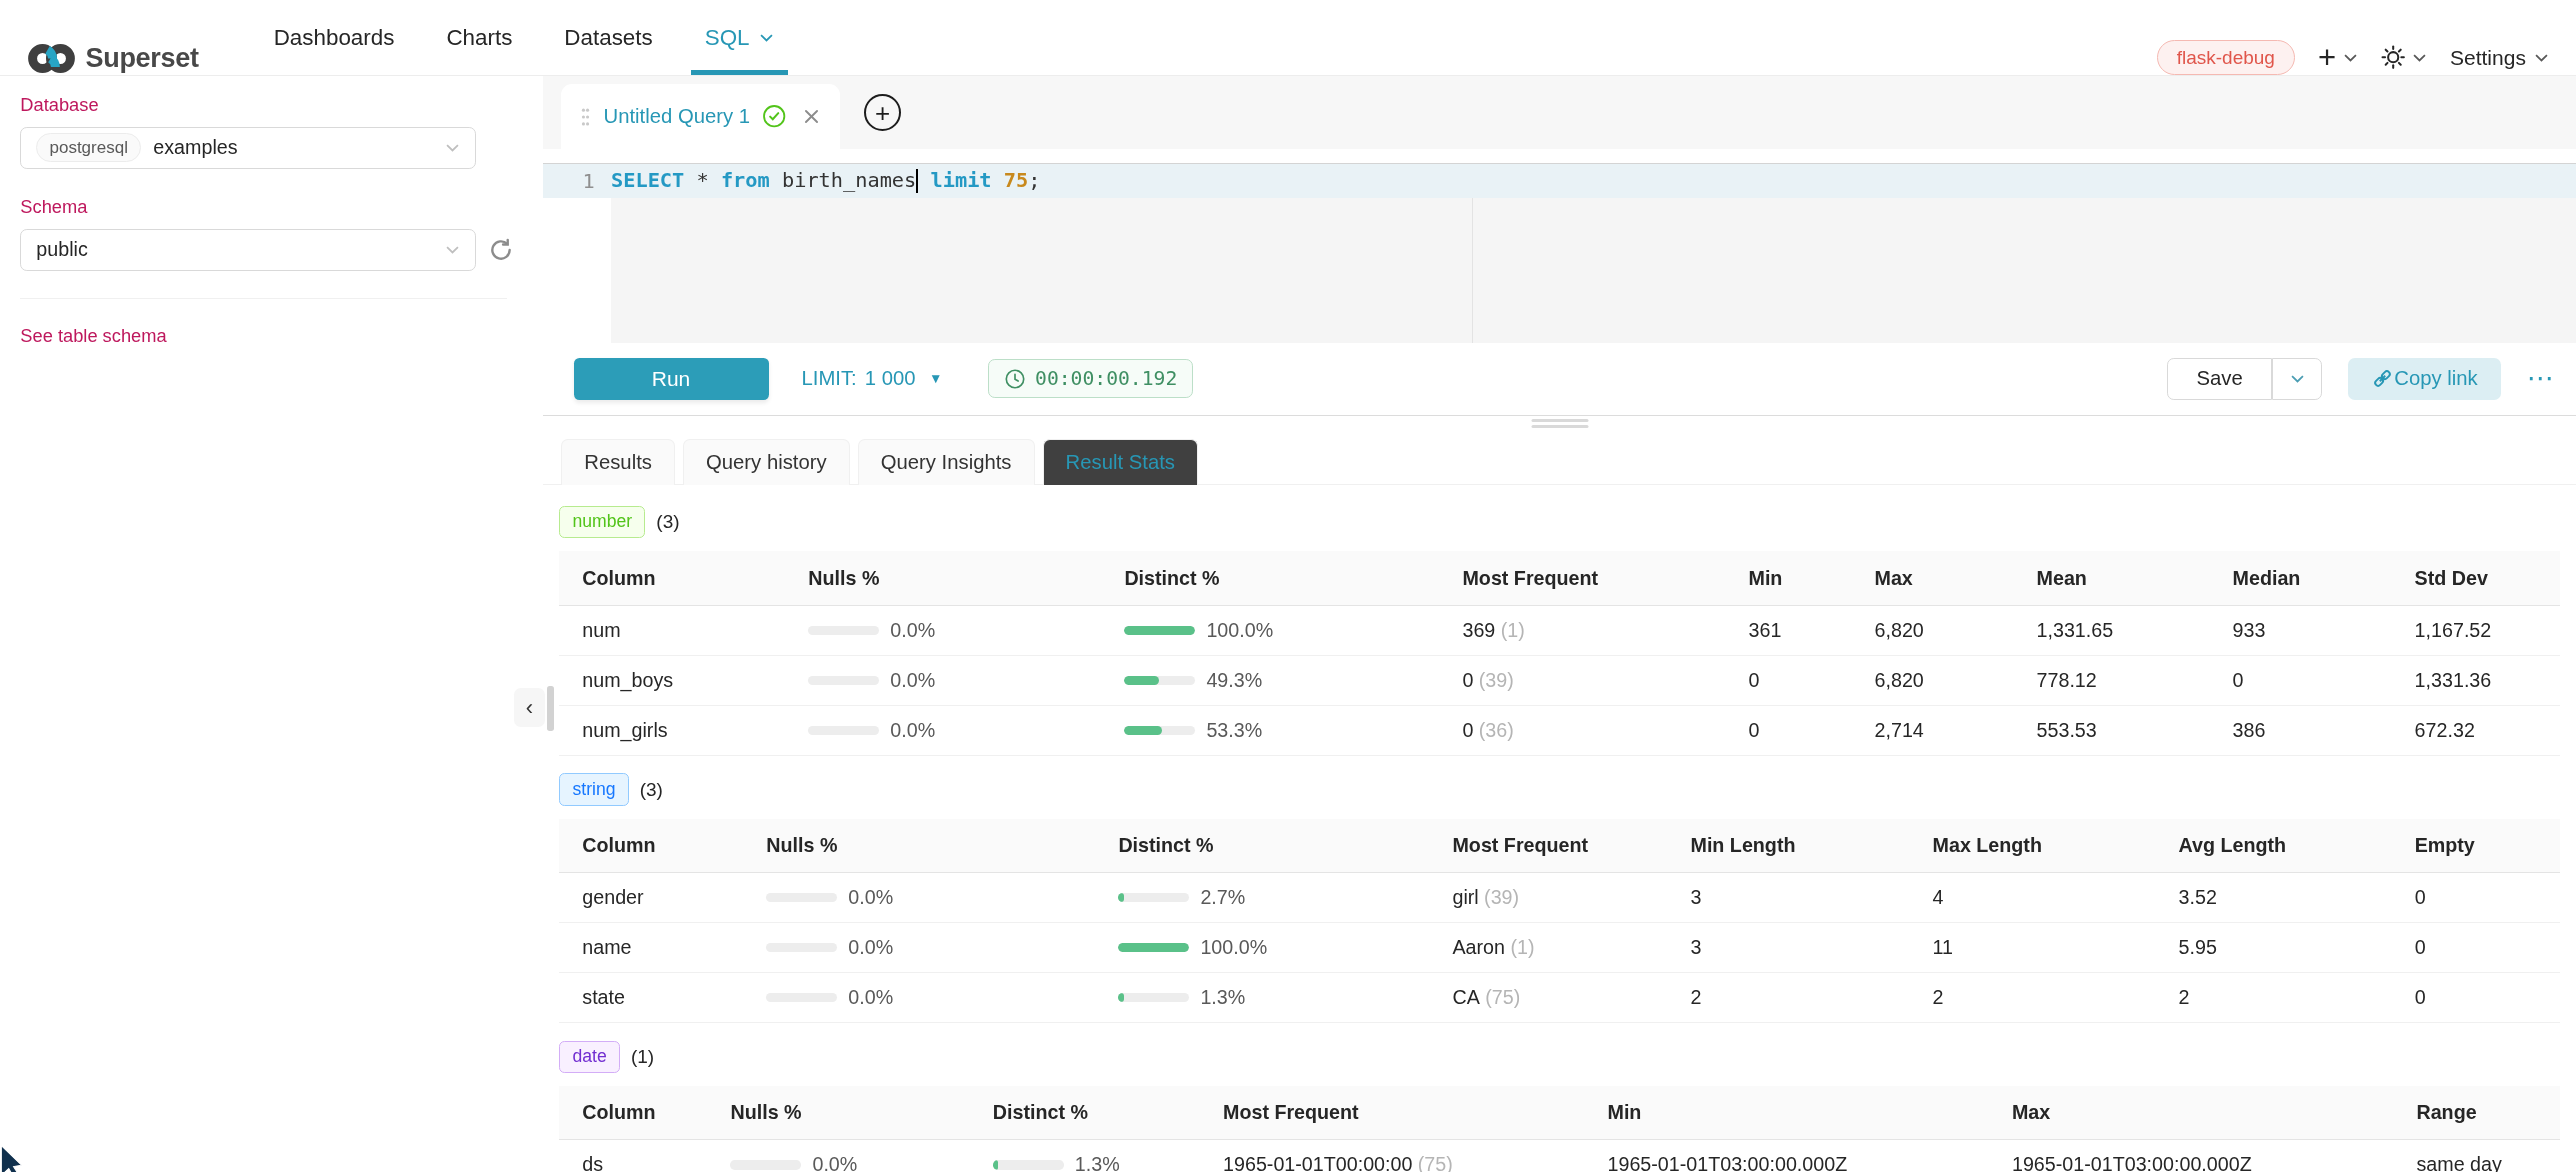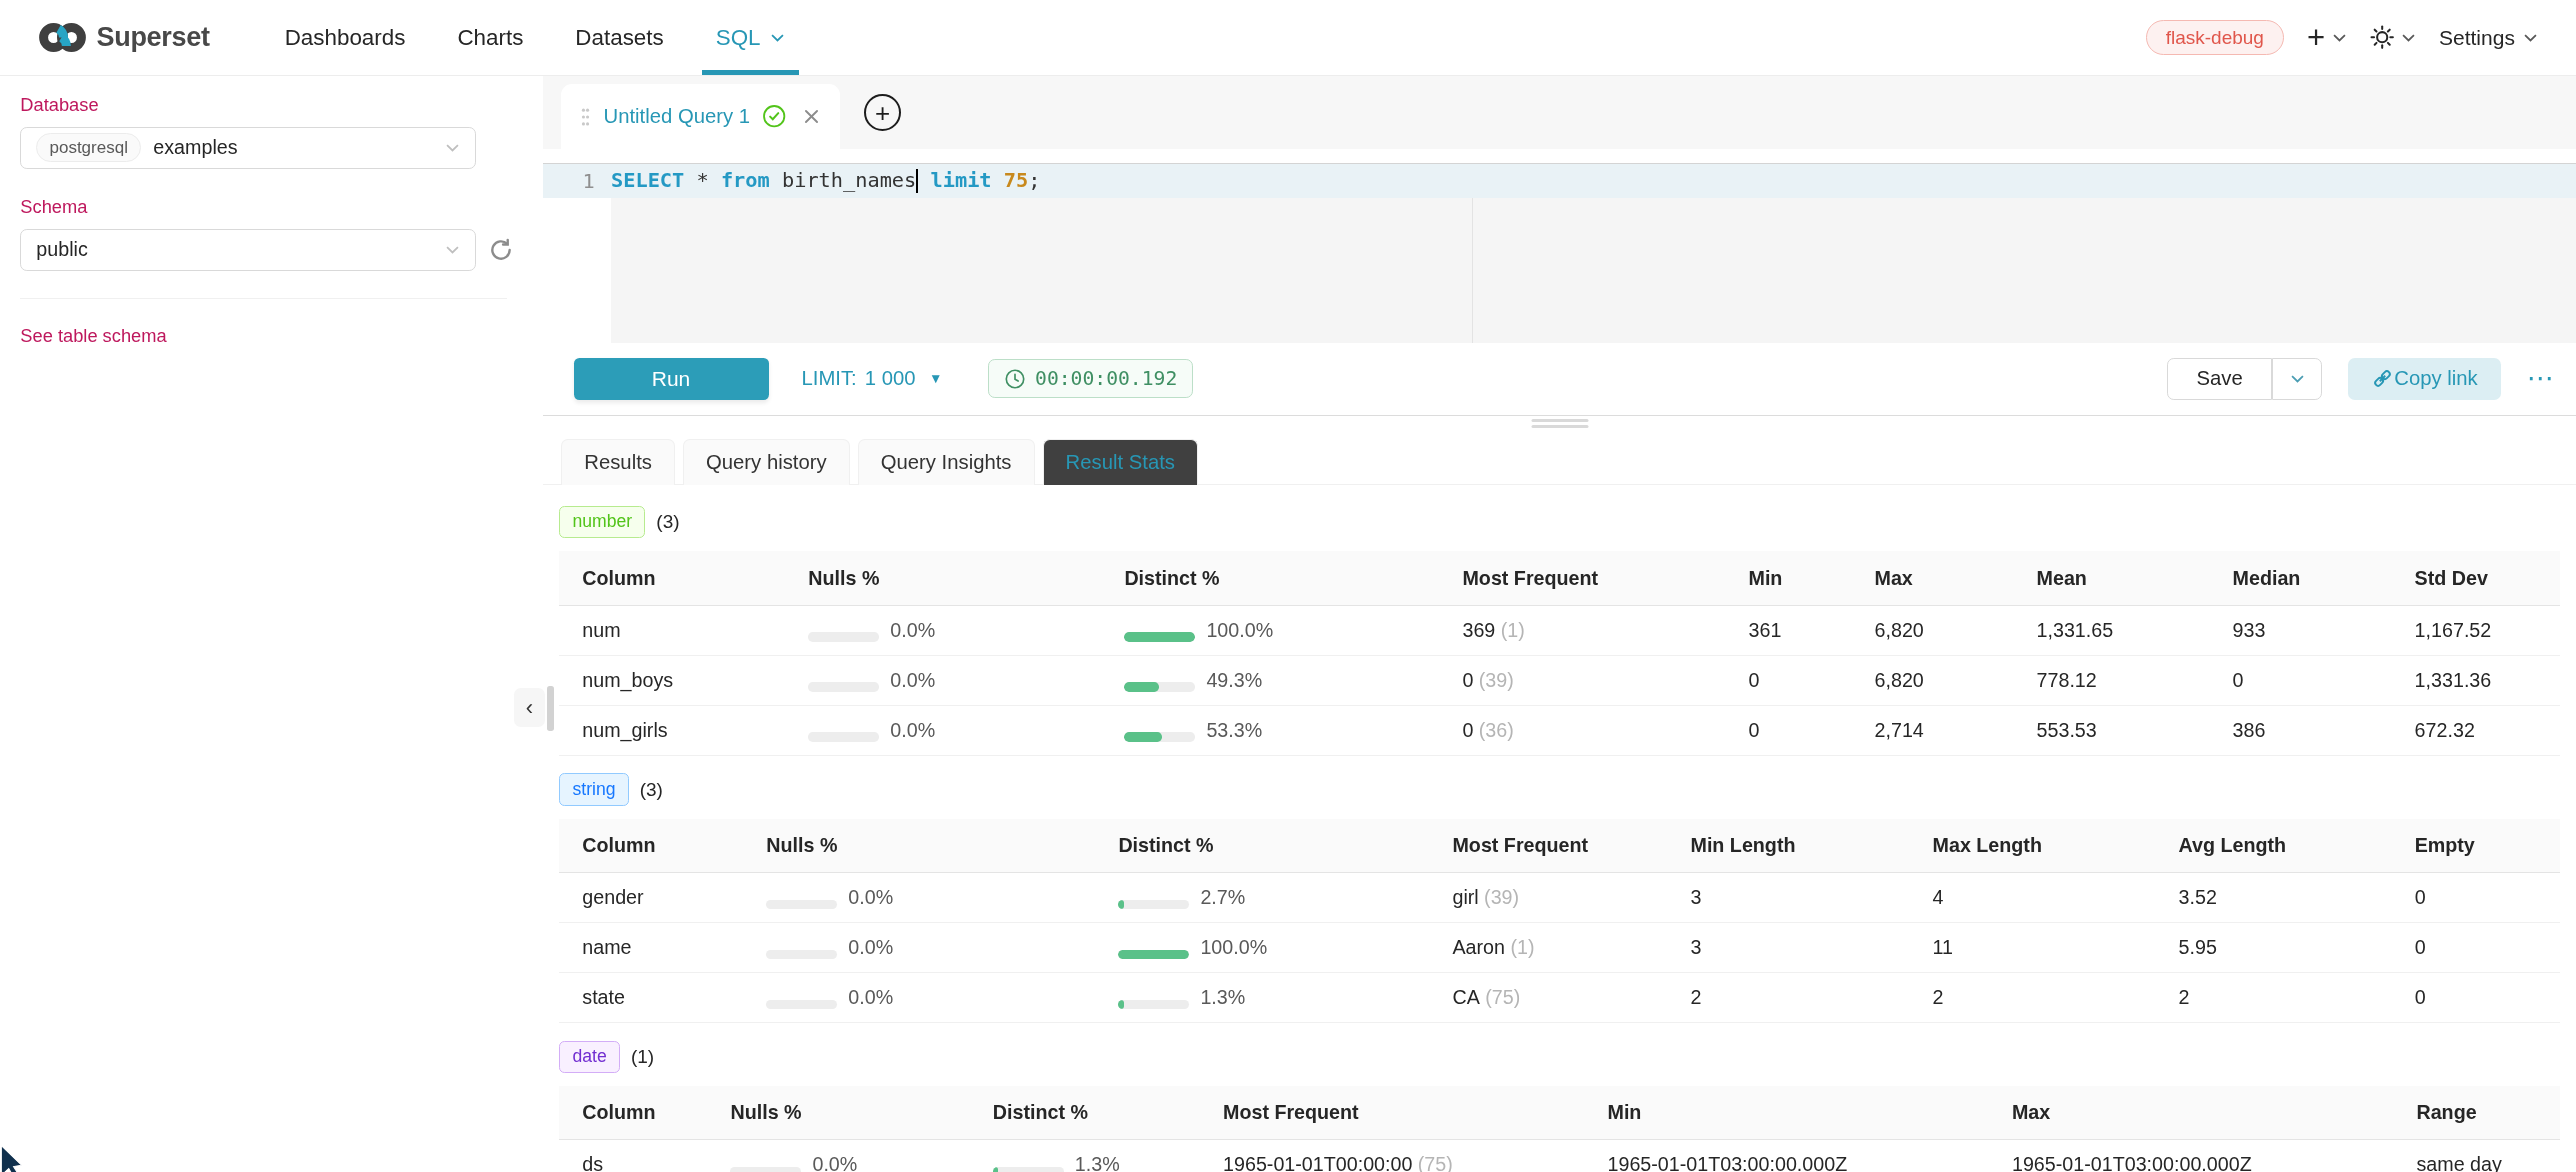--- a/index.html
+++ b/index.html
@@ -1,20 +1,20 @@
 <!DOCTYPE html>
 <html style="--accent: #2797b5; --run: #2c9db8; --kw: #2499c4; --sqlnum: #c8891d; --bar-fill: #5ac189; --bar-track: #ededed; --timer-text: #3f8f63; --timer-border: #bcdfc8; --timer-bg: #f6fcf8; --badge-text: #e0564b; --badge-border: #f5b9b2; --badge-bg: #fdf1f0;font-size:11px"><head>
 <meta charset="utf-8">
 <style>
   * { margin:0; padding:0; box-sizing:border-box; }
   html,body { width:2576px; height:1172px; overflow:hidden; background:#fff;
     font-family:"Liberation Sans", sans-serif; color:#262626; }
 
   
-  .navbar { height:76px; display:flex; align-items:center; padding:0 38px;
+  .navbar { height:76px; display:flex; align-items:flex-end; padding:0 27px;
     border-bottom:1.4px solid #ededed; background:#fff; position:relative; }
   .brand { display:flex; align-items:center; gap:9.5px; }
   .brand-name { font-size:27px; font-weight:bold; color:#484848; letter-spacing:-0.3px; }
   .nav-items { display:flex; align-items:center; height:100%; margin-left:49px; }
   .nav-item { font-size:22.4px; color:#262626; padding:0 26px; height:100%;
     display:flex; align-items:center; position:relative; cursor:pointer; }
   .nav-item.active { color:var(--accent); }
   .nav-item.active::after { content:""; position:absolute; left:12.2px; right:12.2px;
     bottom:0; height:5.4px; background:var(--accent); }
   .nav-item .caret { margin-left:9.5px; color:var(--accent); }
@@ -126,21 +126,21 @@
   .sections { padding:21px 16.3px 0 16.3px; background:#fff; flex:1; overflow:hidden; }
   .section { margin-bottom:17.6px; }
   .section-head { display:flex; align-items:center; gap:11px; margin-bottom:13px; }
   .type-tag { font-size:17.6px; padding:4.1px 12.2px; border-radius:5.4px; border:1.4px solid; line-height:1.25; }
   .type-count { font-size:19px; color:#262626; }
   table.stats { width:100%; border-collapse:collapse; table-layout:fixed; }
   .stats th { background:#fafafa; height:54px; text-align:left; padding-left:23px;
     font-size:19.7px; font-weight:600; color:#262626; border-bottom:1.4px solid #e4e4e4; }
   .stats td { height:50px; padding-left:23px; font-size:19.7px; color:#262626;
     border-bottom:1.4px solid #f0f0f0; overflow:hidden; white-space:nowrap; }
-  .bar-wrap { display:flex; align-items:flex-end; gap:11px; }
+  .bar-wrap { display:flex; align-items:center; gap:11px; }
   .track { width:71px; height:9.5px; border-radius:4.7px; background:var(--bar-track);
     overflow:hidden; flex:none; }
   .fill { height:100%; background:var(--bar-fill); border-radius:4.7px; }
   .pct { color:#595959; }
   .mf-count { color:#b5b5b5; margin-left:5.4px; }
 
   .mouse-cursor { position:fixed; left:0; bottom:-5.4px; width:27px; height:33px; }
 </style>
 </head>
 <body>

